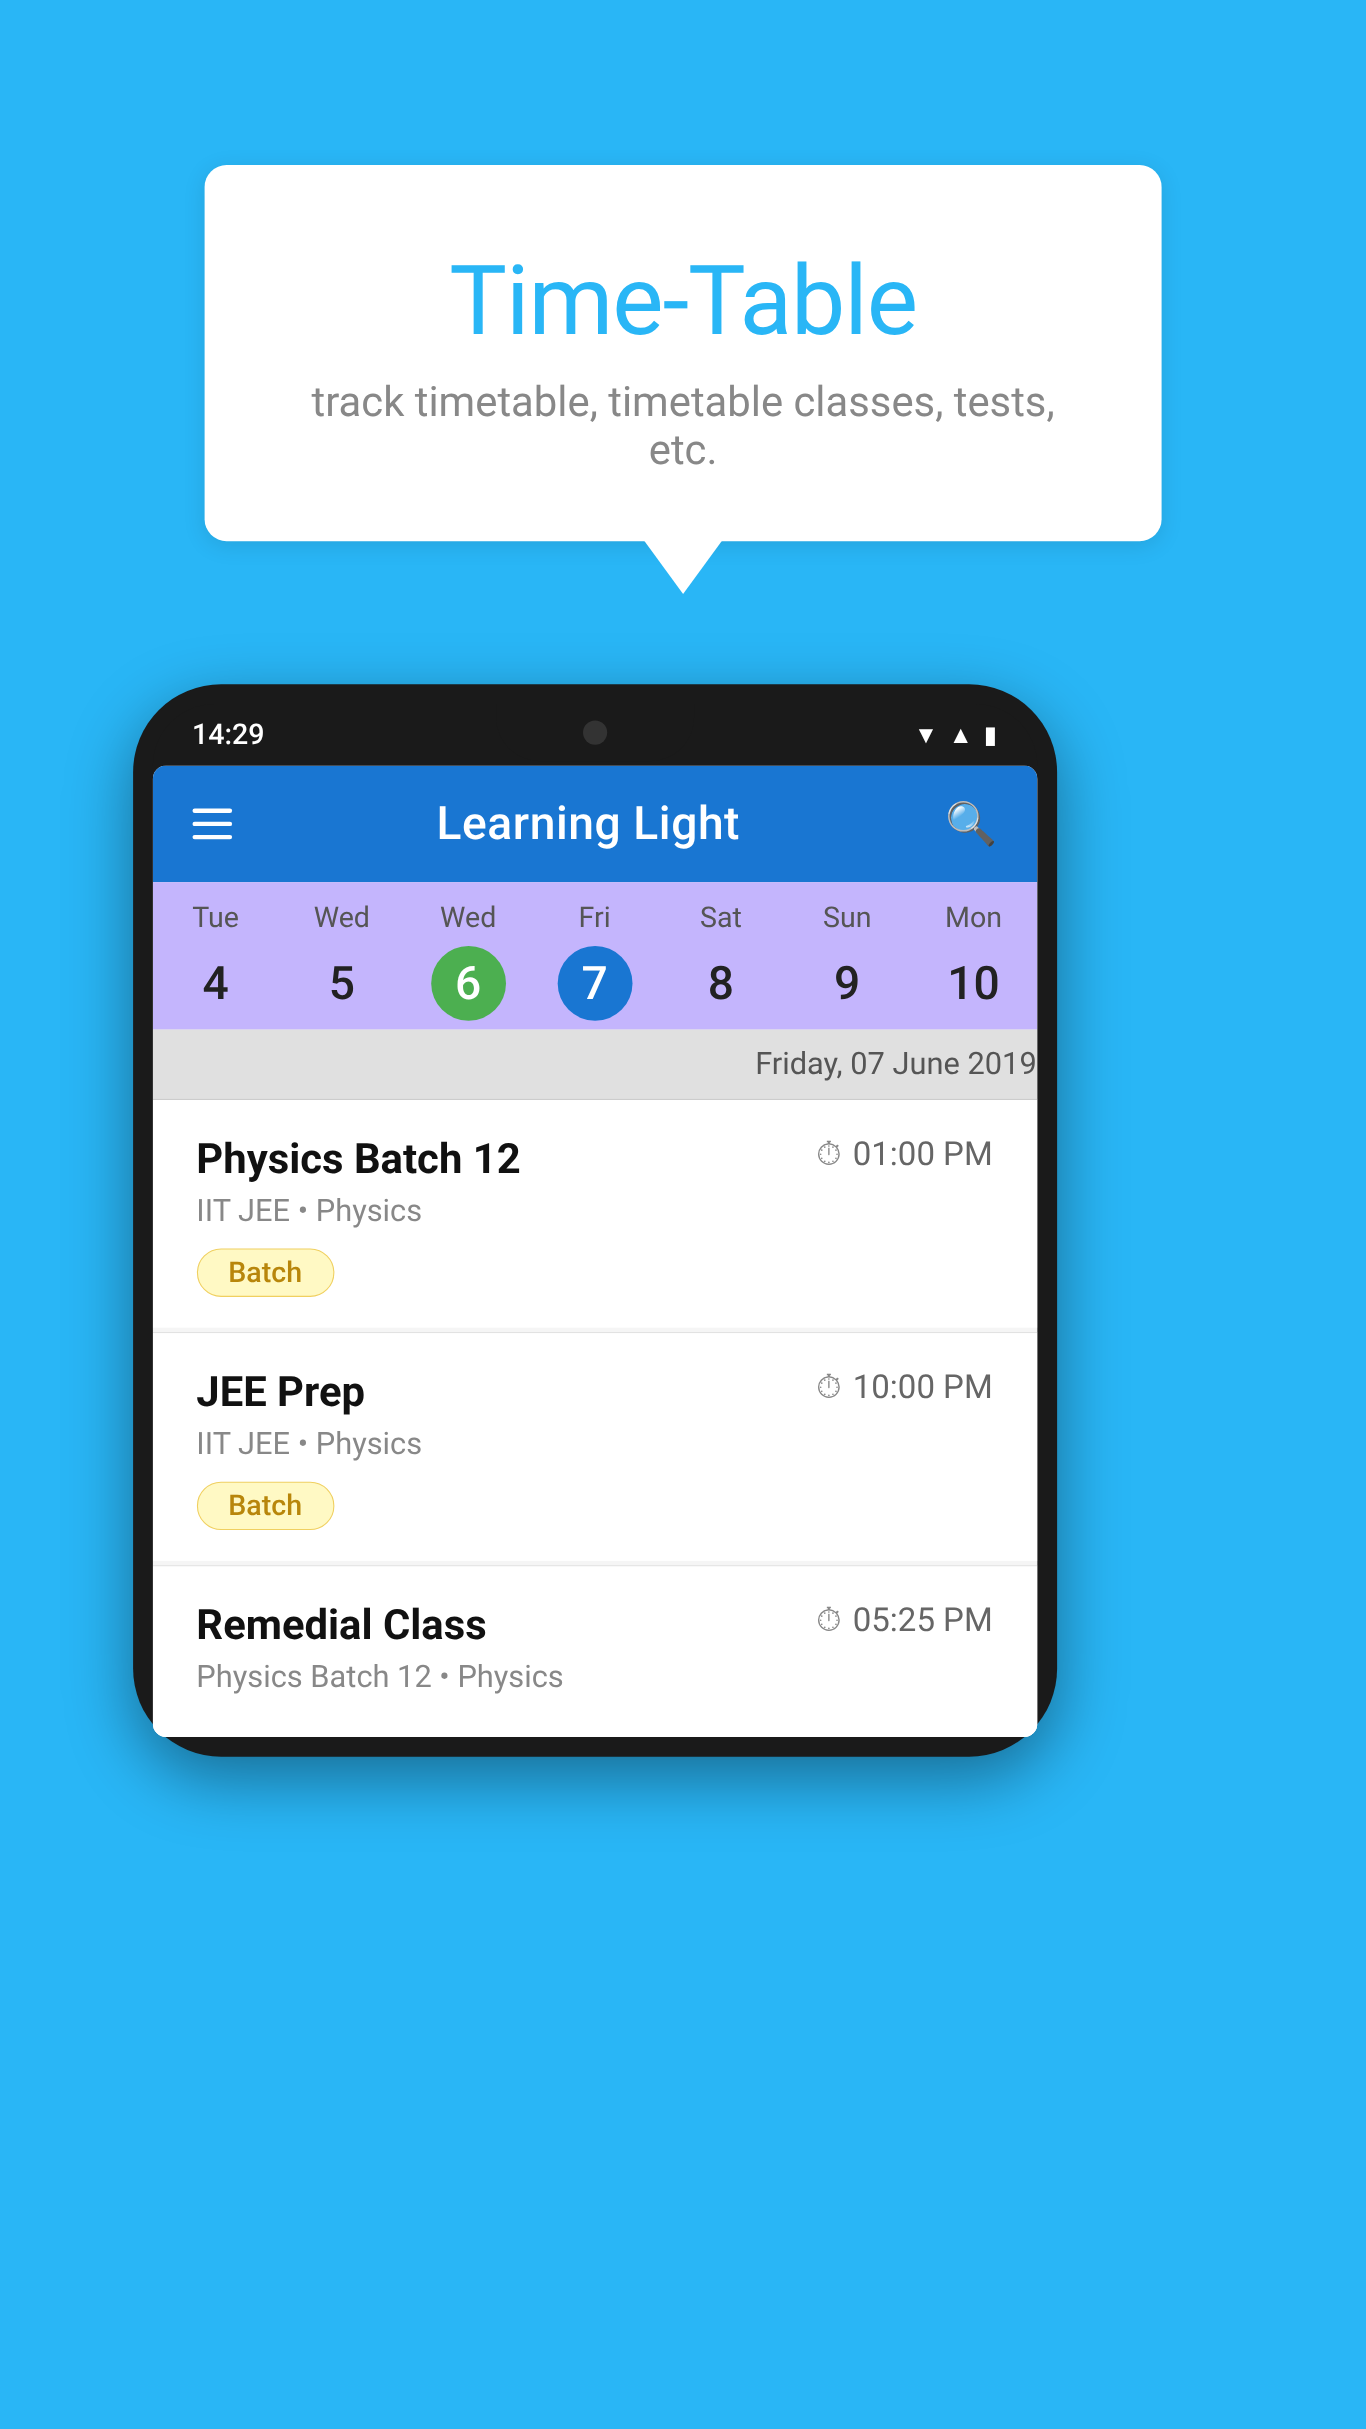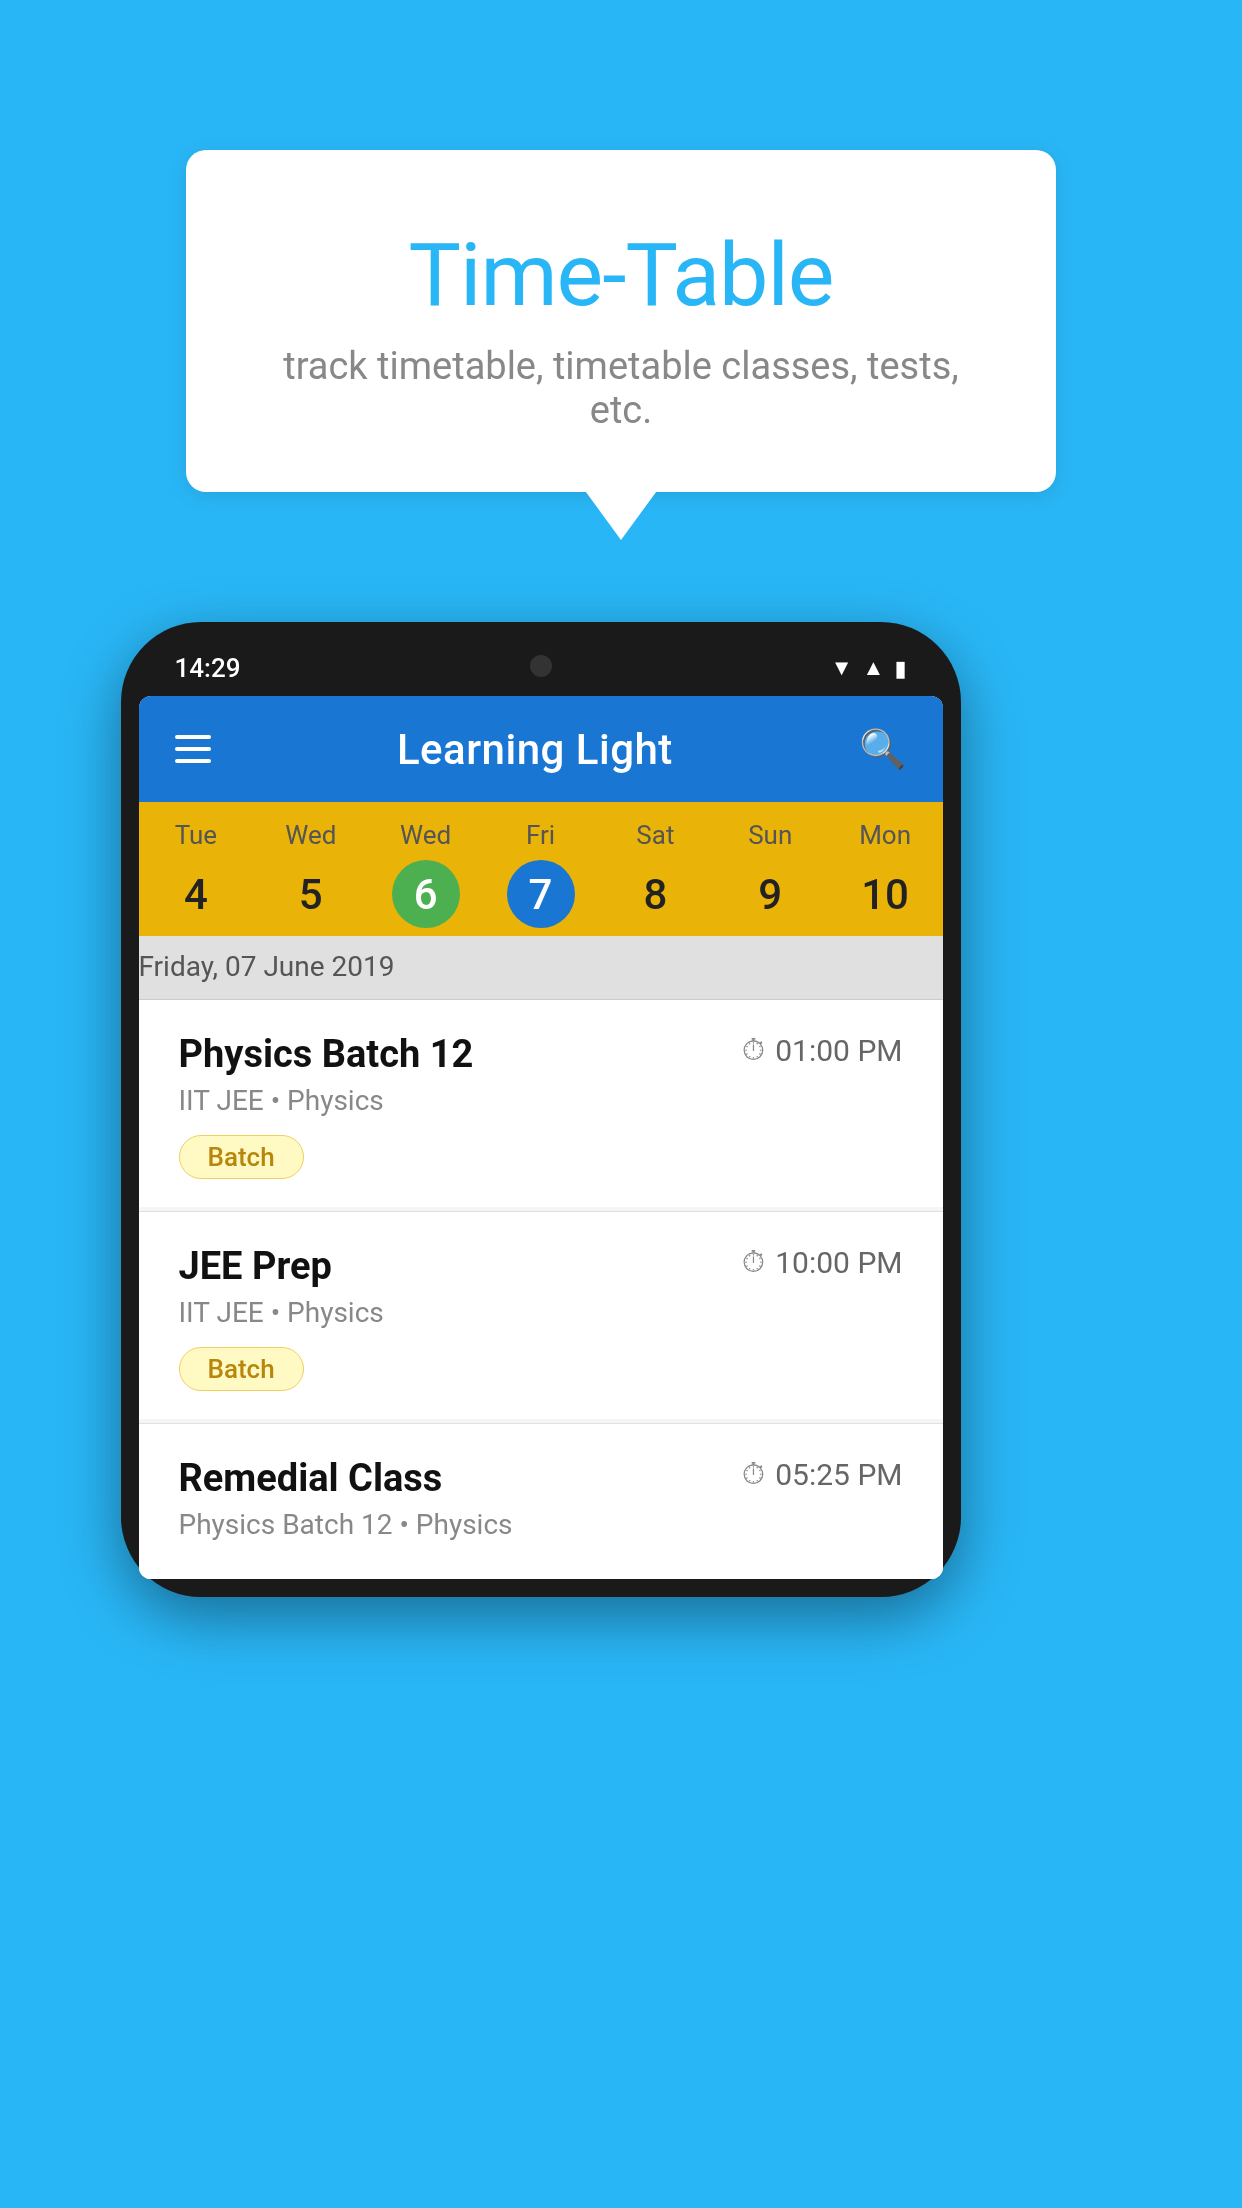--- a/index.html
+++ b/index.html
@@ -169,21 +169,21 @@
 
     .menu-line {
       width: 36px;
       height: 4px;
       background: white;
       border-radius: 2px;
     }
 
     
     .calendar-header {
-      background: #eab308;
+      background: #c4b5fd;
       display: flex;
       align-items: center;
       padding: 18px 0 8px;
     }
 
     .day-column {
       flex: 1;
       text-align: center;
     }
 
@@ -212,21 +212,21 @@
       color: white;
     }
 
     .day-num.selected {
       background: #1976D2;
       color: white;
     }
 
     .selected-date-label {
       background: #e0e0e0;
-      text-align: left;
+      text-align: right;
       padding: 14px 0 16px;
       font-size: 28px;
       color: #555;
       border-bottom: 1px solid #ccc;
     }
 
     
     .events-list {
       background: #f5f5f5;
     }

